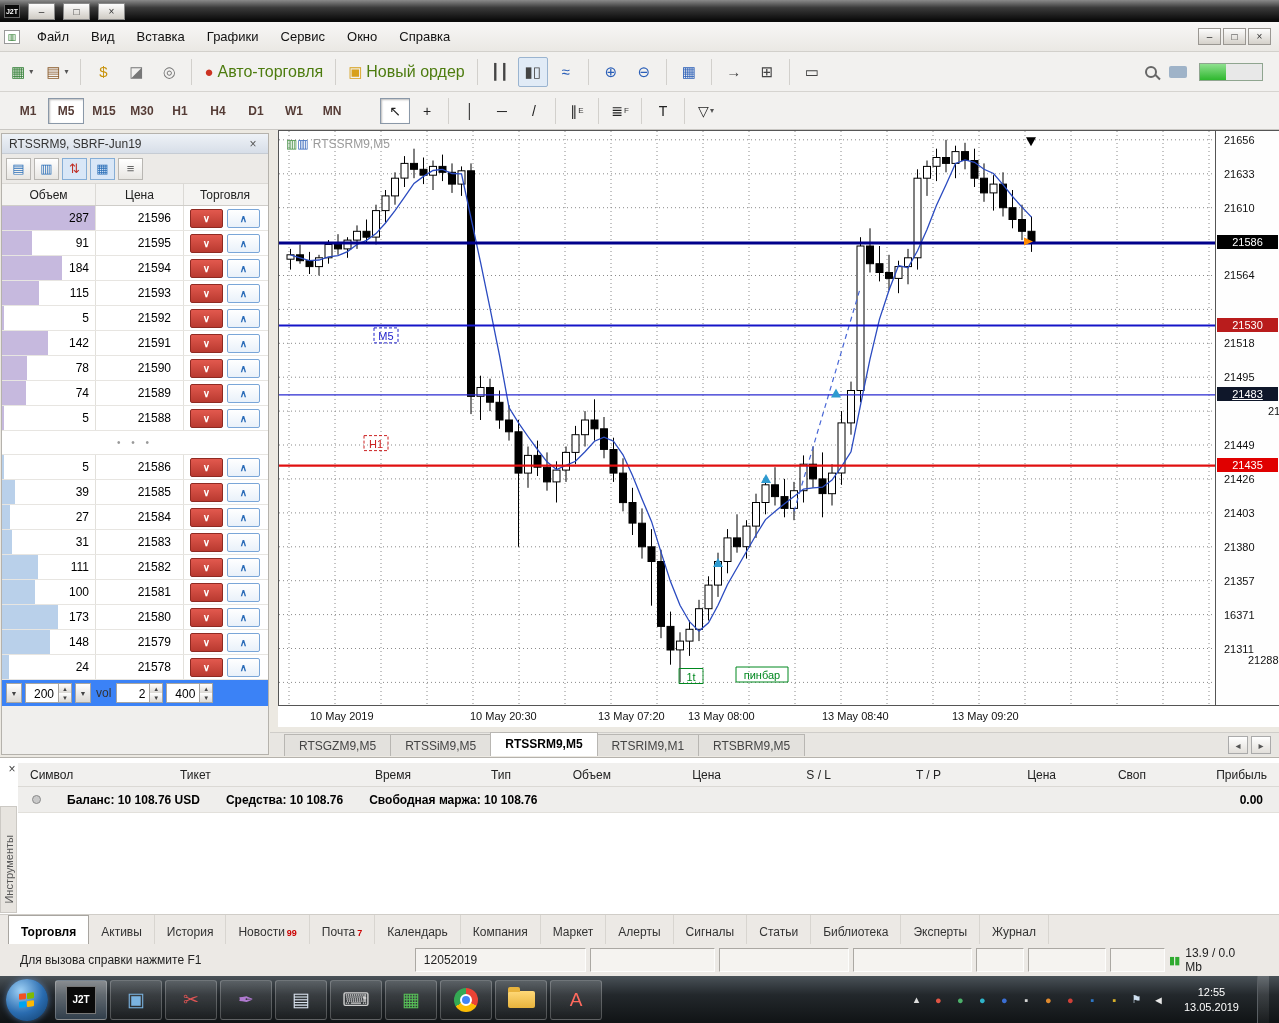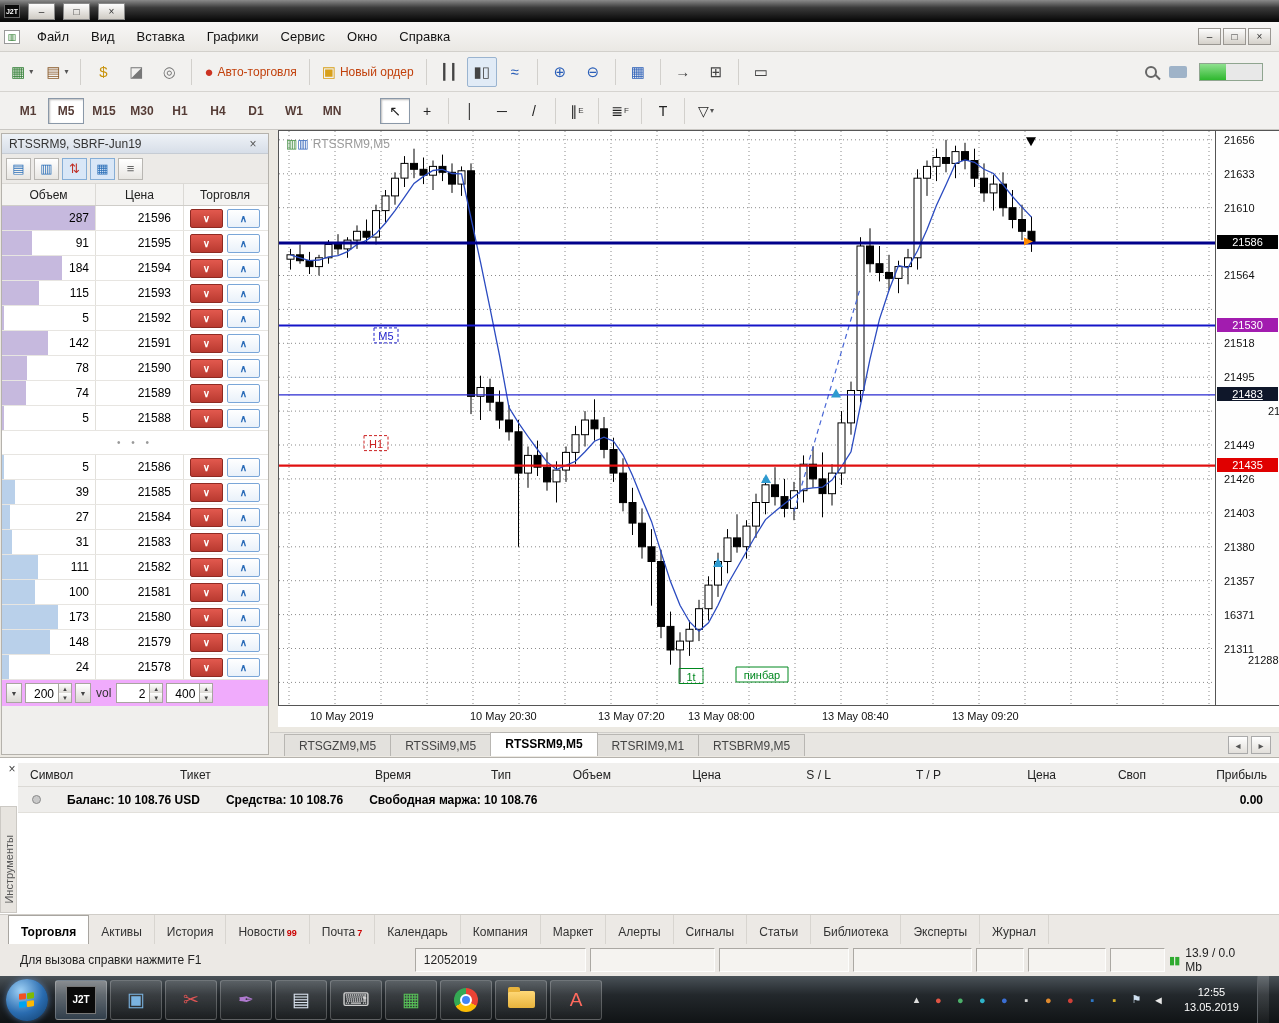--- a/index.html
+++ b/index.html
@@ -17,21 +17,21 @@
 .menu-chart-icon{width:16px;height:14px;border:1px solid #999;background:#fff;color:#2a7a2a;font-size:9px;display:flex;align-items:center;justify-content:center;margin-right:4px}
 .menu-item{padding:6px 11px;font-size:13px;color:#111}
 .mdi{margin-left:auto;display:flex;gap:2px;padding-right:4px}
 .mdibtn{width:23px;height:17px;background:linear-gradient(#fdfdfd,#d5d1ca);border:1px solid #9a9792;display:flex;align-items:center;justify-content:center;font-size:10px;color:#333}
 
 
 .toolbar{position:absolute;left:0;top:52px;width:100%;height:40px;background:#f2f1ef;border-bottom:1px solid #d6d4d0;display:flex;align-items:center;padding:0 6px;gap:3px}
 .tbtn{min-width:30px;height:30px;display:flex;align-items:center;justify-content:center;gap:4px;border:1px solid transparent;border-radius:2px;padding:0 4px}
 .tbtn.active{background:#e1ebf6;border-color:#9ab4d0}
 .tglyph{font-size:15px;line-height:1}
-.tlabel2{font-size:12px;color:#c2410c}
+.tlabel2{font-size:16px;color:#4d7c0f}
 .caret{font-size:8px;color:#555}
 .tsep{width:1px;height:26px;background:#d2d0cc;margin:0 4px}
 .tb-right{margin-left:auto;display:flex;align-items:center;gap:12px;padding-right:10px}
 .mag{width:12px;height:12px;border:2px solid #666;border-radius:50%;position:relative}
 .mag::after{content:'';position:absolute;width:7px;height:2px;background:#666;transform:rotate(45deg);right:-6px;bottom:-2px}
 .chat{width:18px;height:12px;background:#9fb3c8;border-radius:2px;position:relative}
 .chat::after{content:'';position:absolute;left:3px;bottom:-4px;border:4px solid transparent;border-top-color:#9fb3c8}
 .prog{width:64px;height:18px;border:1px solid #8fa58f;background:#e8e8e8;display:flex}
 .prog i{display:block;height:100%;width:42%;background:linear-gradient(#8fe08f,#2eb82e)}
 
@@ -56,21 +56,21 @@
 #dom-body{background:#fff}
 .drow{display:flex;height:25px;border-bottom:1px solid #e7e5e1;background:#fff}
 .dvol{width:94px;position:relative;border-right:1px solid #e2e0db}
 .dvol .bar{position:absolute;left:0;top:0;bottom:0}
 .dvol .num{position:absolute;right:6px;top:0;line-height:24px;font-size:12px}
 .dprice{width:88px;display:flex;align-items:center;justify-content:flex-end;padding-right:12px;border-right:1px solid #e2e0db;font-size:12px}
 .dtrade{width:82px;display:flex;align-items:center;justify-content:center;gap:4px}
 .sellb{width:33px;height:19px;background:linear-gradient(#e2594e,#b93a30);border:1px solid #8f2a22;color:#fff;font-size:10px;font-weight:bold;display:flex;align-items:center;justify-content:center;border-radius:2px}
 .buyb{width:33px;height:19px;background:linear-gradient(#ffffff,#e9f1fa);border:1px solid #7aa6d8;color:#2b6cb8;font-size:10px;font-weight:bold;display:flex;align-items:center;justify-content:center;border-radius:2px}
 .spread{height:24px;display:flex;align-items:center;justify-content:center;color:#999;letter-spacing:4px;background:#fff;border-bottom:1px solid #e7e5e1;font-size:10px}
-.dom-ctrl{display:flex;align-items:center;gap:3px;padding:3px 4px;background:#f0abfc}
+.dom-ctrl{display:flex;align-items:center;gap:3px;padding:3px 4px;background:#3b82f6}
 .ddbtn{width:16px;height:20px;border:1px solid #a8a5a0;background:linear-gradient(#fff,#dcd9d4);font-size:7px;display:flex;align-items:center;justify-content:center;color:#444}
 .spinbox{display:flex;border:1px solid #a8a5a0;background:#fff;height:20px}
 .spinval{padding:3px 4px;font-size:12px;min-width:32px;text-align:right}
 .spincol{display:flex;flex-direction:column;width:13px;border-left:1px solid #a8a5a0}
 .sbtn{flex:1;font-size:6px;display:flex;align-items:center;justify-content:center;background:linear-gradient(#fff,#dcd9d4);color:#444}
 .vollab{font-size:12px;color:#333;padding:0 2px}
 .dom-actions{display:flex;gap:5px;padding:3px 4px 0 4px}
 .act{flex:1;height:24px;display:flex;align-items:center;justify-content:center;font-size:12px;border-radius:2px;border:1px solid}
 .act.sell{background:linear-gradient(#e0544a,#c03328);border-color:#92261d;color:#fff}
 .act.closeb{background:linear-gradient(#fbfaf8,#dedbd5);border-color:#a8a5a0;color:#888}
@@ -785,21 +785,21 @@
         <div class="ptick" style="top: 274px; margin-left: 44px;">21472</div>
         <div class="ptick" style="top: 308px;">21449</div>
         <div class="ptick" style="top: 342px;">21426</div>
         <div class="ptick" style="top: 376px;">21403</div>
         <div class="ptick" style="top: 410px;">21380</div>
         <div class="ptick" style="top: 444px;">21357</div>
         <div class="ptick" style="top: 478px;">16371</div>
         <div class="ptick" style="top: 512px;">21311</div>
         <div class="ptick" style="top: 523px; margin-left: 24px;">21288</div>
         <div class="pbadge" style="top: 104px; background: rgb(0, 0, 0);">21586</div>
-        <div class="pbadge" style="top: 187px; background: #a21caf;">21530</div>
+        <div class="pbadge" style="top: 187px; background: #b91c1c;">21530</div>
         <div class="pbadge" style="top: 256px; background: #0f172a; text-decoration: underline;">21483</div>
         <div class="pbadge" style="top: 327px; background: rgb(224, 0, 0);">21435</div>
       </div>
     <div class="timeaxis" id="timeaxis">
         <div class="tlabel" style="left: 32px;">10 May 2019</div>
         <div class="tlabel" style="left: 192px;">10 May 20:30</div>
         <div class="tlabel" style="left: 320px;">13 May 07:20</div>
         <div class="tlabel" style="left: 410px;">13 May 08:00</div>
         <div class="tlabel" style="left: 544px;">13 May 08:40</div>
         <div class="tlabel" style="left: 674px;">13 May 09:20</div>

